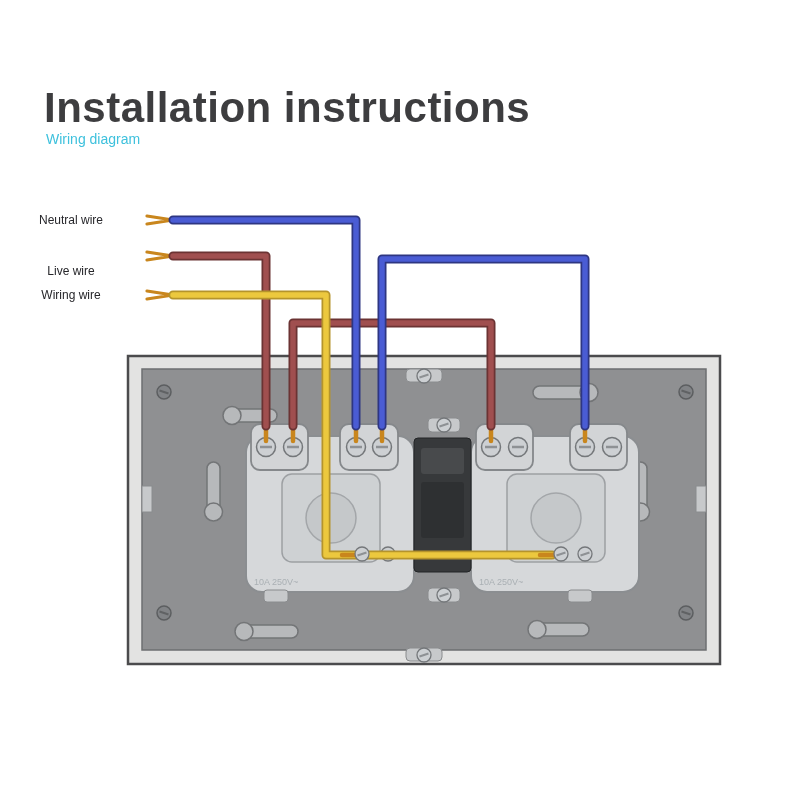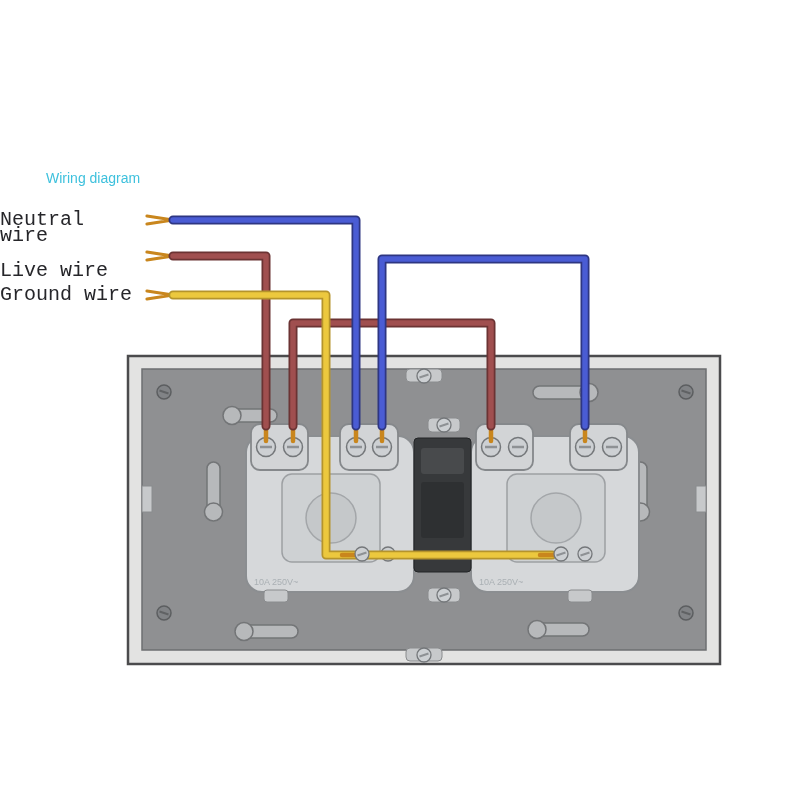--- a/index.html
+++ b/index.html
@@ -1,21 +1,21 @@
 <!DOCTYPE html>
 <html style="--title: #3d3d3f; --subtitle: #3ec1dd; --label-text: #26262a; --neutral: #4a5cd4; --neutral-dark: #2e3682; --live: #a04f4f; --live-dark: #6b3333; --ground: #ecc83e; --ground-dark: #b5942c; --copper: #c9861d; --panel-frame: #e3e3e2; --panel-face: #8f9092; --panel-border: #4b4b4d; --module-body: #d6d8da; --module-border: #8b8e91; --slot-fill: #b7b9bb; --connector: #37393b; --tab-fill: #c7c9cb;"><head>
 <meta charset="utf-8">
 <style>
   html,body{margin:0;padding:0;background:#fff;font-family:"Liberation Sans",sans-serif;}
   .page{position:relative;width:800px;height:800px;background:#ffffff;overflow:hidden;}
   .title{position:absolute;left:44px;top:84px;margin:0;font-size:42px;font-weight:bold;
          letter-spacing:.5px;color:var(--title);}
-  .subtitle{position:absolute;left:46px;top:131px;font-size:14px;color:var(--subtitle);margin-top:39px;}
-  .wire-label{position:absolute;left:0;width:142px;text-align:left;font-size:20px;
-              line-height:16px;color:var(--label-text);font-family:Liberation Mono, monospace;}
+  .subtitle{position:absolute;left:46px;top:131px;font-size:14px;color:var(--subtitle);}
+  .wire-label{position:absolute;left:0;width:142px;text-align:center;font-size:12px;
+              line-height:16px;color:var(--label-text);}
   .label-neutral{top:212px}
   .label-live{top:263px}
   .label-ground{top:287px}
   .diagram{position:absolute;left:0;top:0;width:800px;height:800px;}
 
   
   .wire{fill:none;stroke-linejoin:round;stroke-linecap:round;}
   .wu{stroke-width:9px}
   .wo{stroke-width:5.5px}
   .st-neutral{stroke:var(--neutral)}   .st-neutral-dk{stroke:var(--neutral-dark)}
@@ -30,25 +30,26 @@
   .fl-tab{fill:var(--tab-fill)}
   .sb-panel{stroke:var(--panel-border)}
   .sb-module{stroke:var(--module-border)}
   .marking{font-size:9px;fill:#aab0b4;}
 </style>
 </head>
 <body>
 
 <div class="page">
 
+  <h1 class="title">Installation instructions</h1>
   <div class="subtitle">Wiring diagram</div>
 
   <div class="wire-label label-neutral">Neutral wire</div>
   <div class="wire-label label-live">Live wire</div>
-  <div class="wire-label label-ground">Ground wire</div>
+  <div class="wire-label label-ground">Wiring wire</div>
 
   <svg class="diagram" viewBox="0 0 800 800">
     <defs>
       <g id="screw-lg">
         <circle r="9.5" fill="#cdd0d3" stroke="#74777a" stroke-width="1.5"></circle>
         <line x1="-6" y1="0" x2="6" y2="0" stroke="#8e9194" stroke-width="2.5"></line>
       </g>
       <g id="screw-sm">
         <circle r="7" fill="#cdd0d3" stroke="#74777a" stroke-width="1.3"></circle>
         <line x1="-4.5" y1="1.5" x2="4.5" y2="-1.5" stroke="#8e9194" stroke-width="2"></line>

